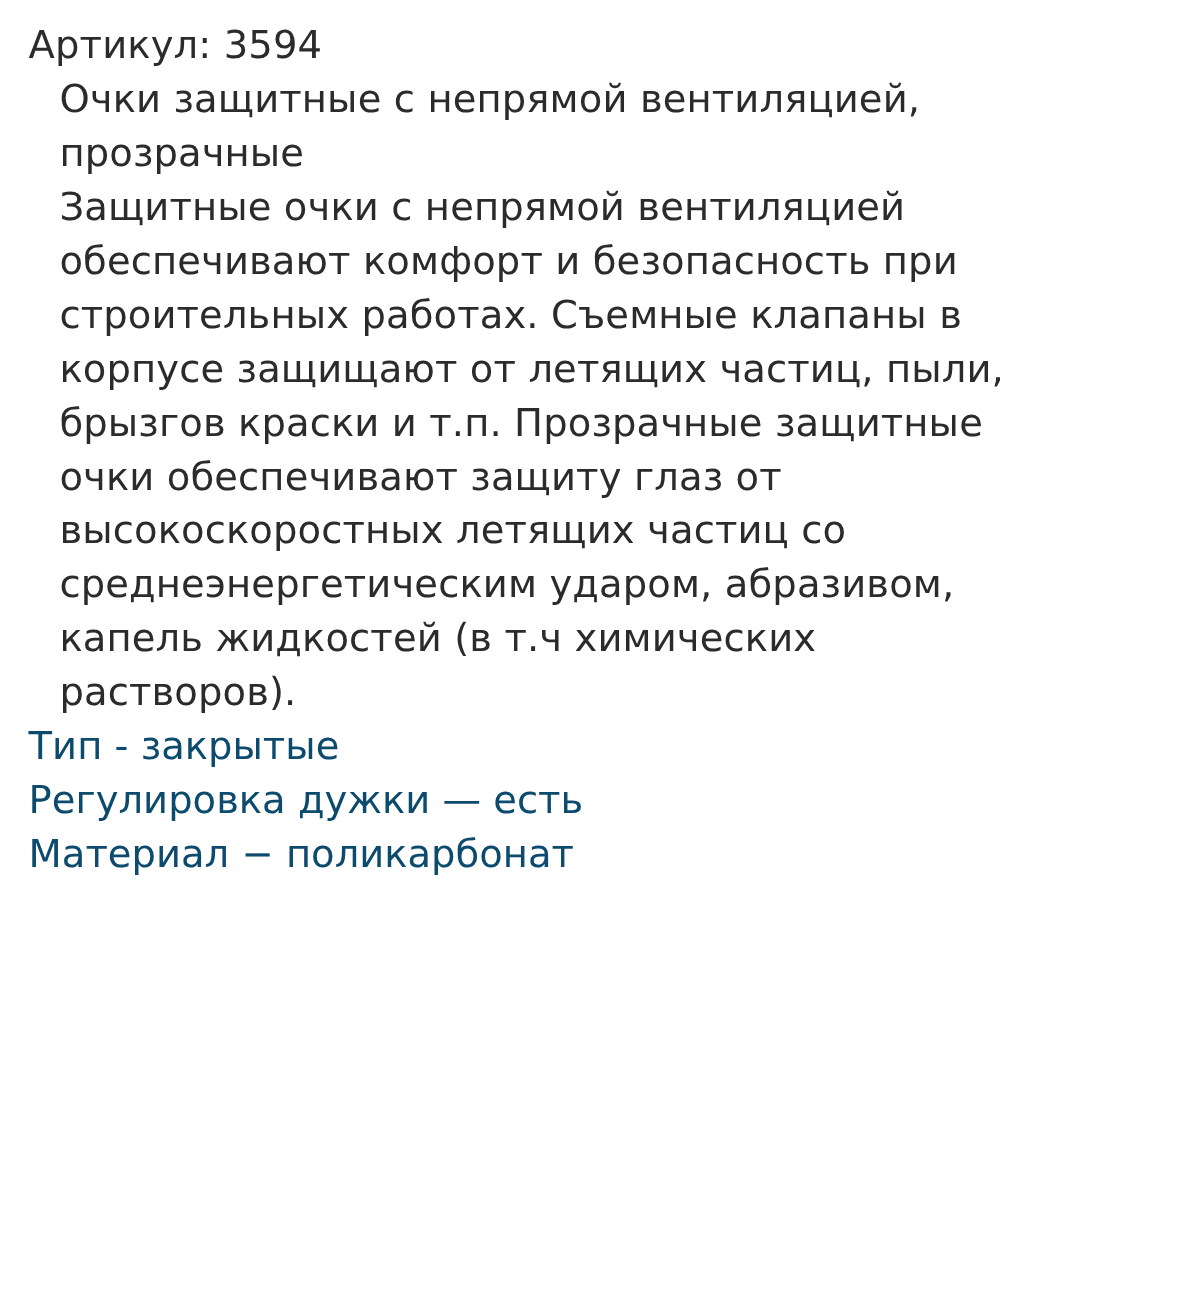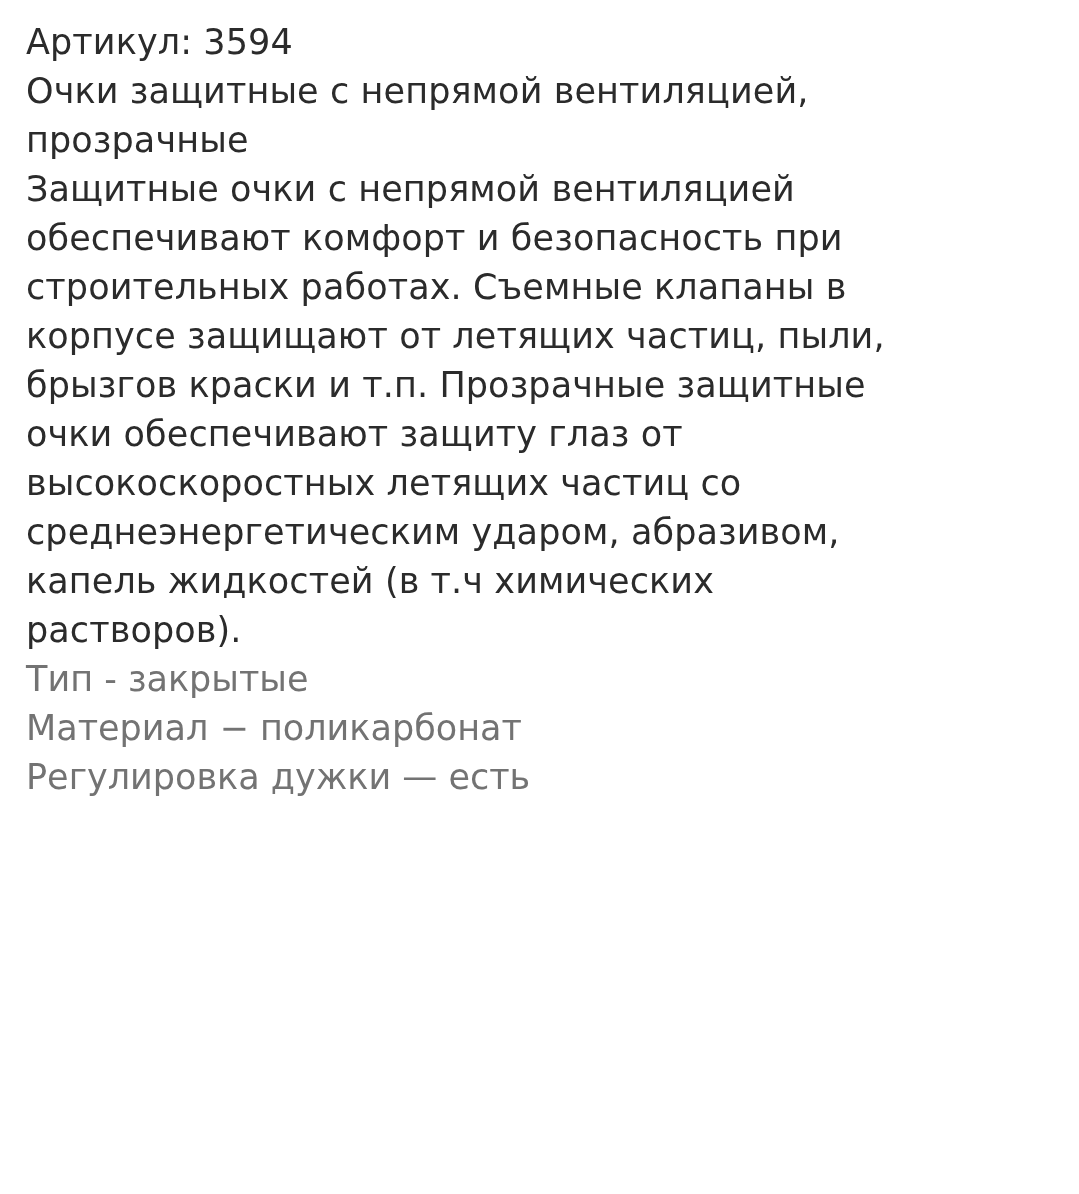--- a/index.html
+++ b/index.html
@@ -29,39 +29,40 @@
     white-space: pre-wrap;
   }
   .para {
     font-size: 35px;
     line-height: 49px;
     font-weight: 400;
     color: #2b2b2b;
     letter-spacing: 0.1px;
     white-space: pre-wrap;
     max-width: 1030px;
+    margin-left: 28px;
   }
   .spec {
     font-size: 35px;
     line-height: 49px;
     font-weight: 400;
-    color: #737373;
+    color: #0c4a6e;
     white-space: pre-wrap;
   }
 </style>
 </head>
 <body>
 
 <div class="page">
 
   <div class="line">Артикул: 3594</div>
 
   <div class="para">Очки защитные с непрямой вентиляцией, прозрачные</div>
 
   <div class="para">Защитные очки с непрямой вентиляцией обеспечивают комфорт и безопасность при строительных работах. Съемные клапаны в корпусе защищают от летящих частиц, пыли, брызгов краски и т.п. Прозрачные защитные очки обеспечивают защиту глаз от высокоскоростных летящих частиц со среднеэнергетическим ударом, абразивом, капель жидкостей (в т.ч химических растворов).</div>
 
 
 
   <div class="spec">Тип - закрытые</div>
+  <div class="spec">Регулировка дужки — есть</div>
   <div class="spec">Материал − поликарбонат</div>
-  <div class="spec">Регулировка дужки — есть</div>
 
 </div>
 
 </body></html>

